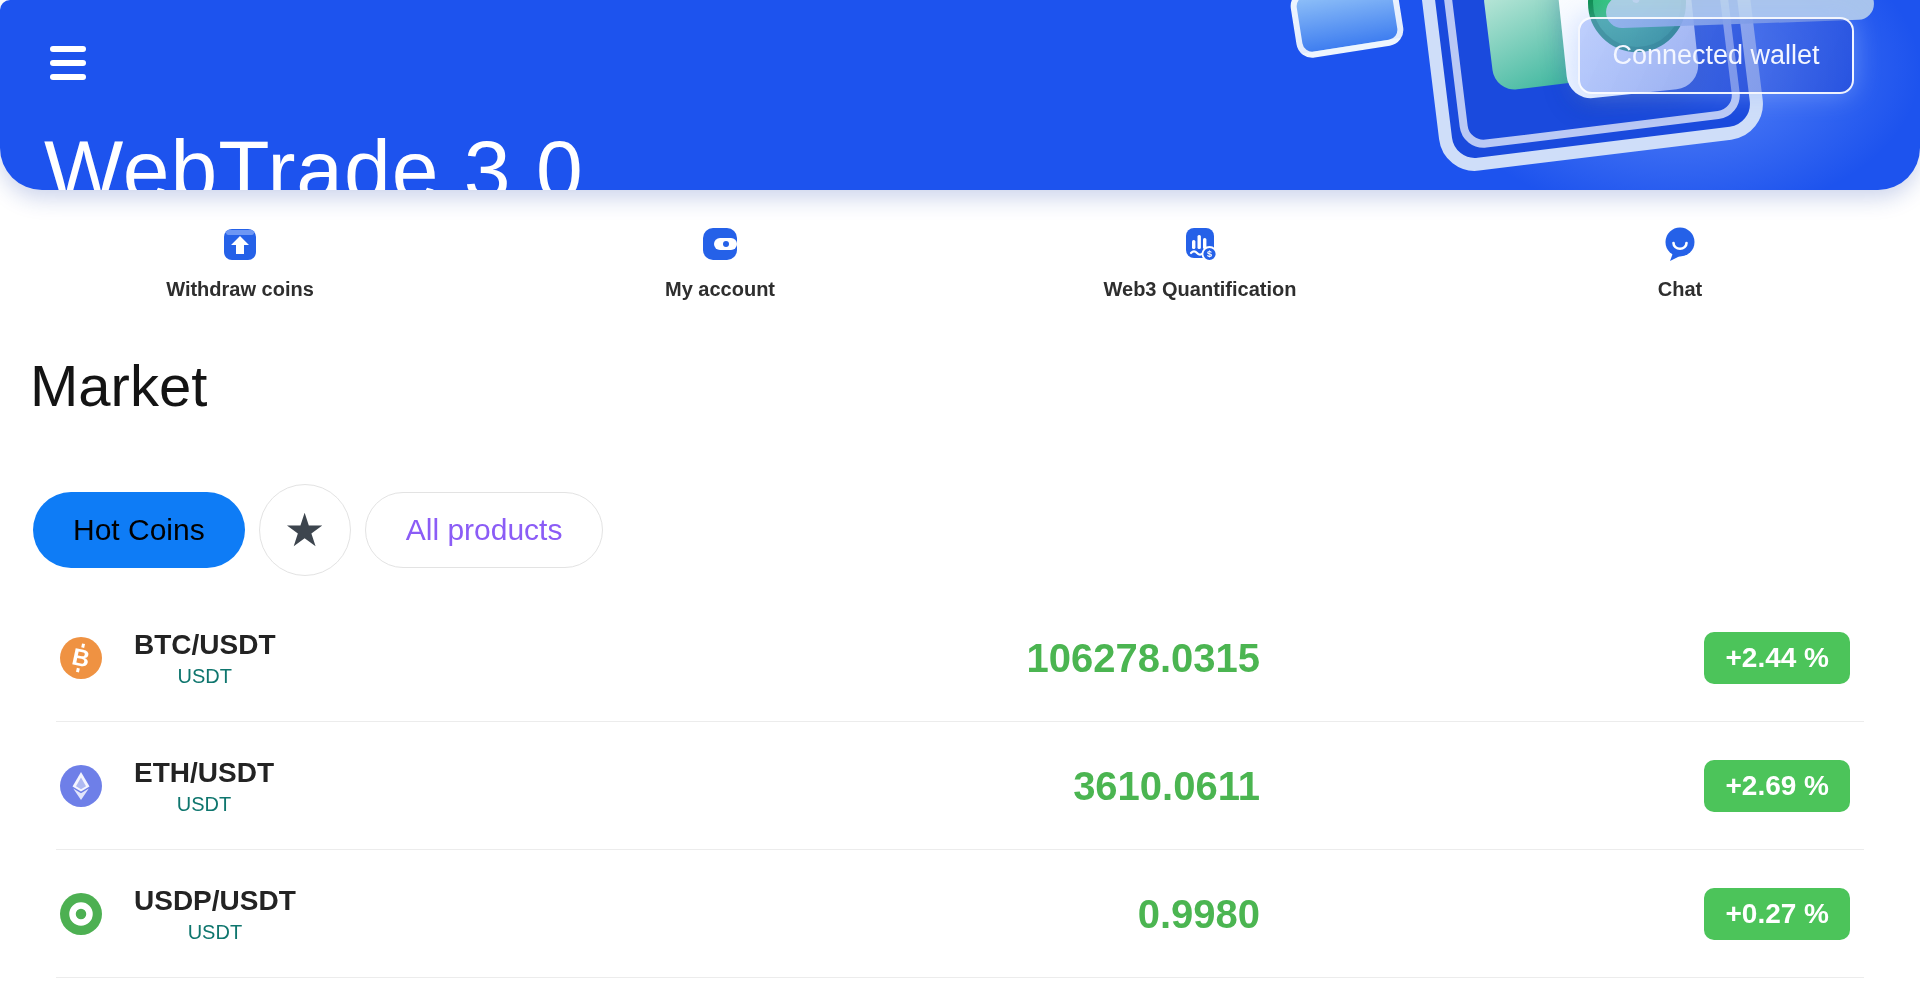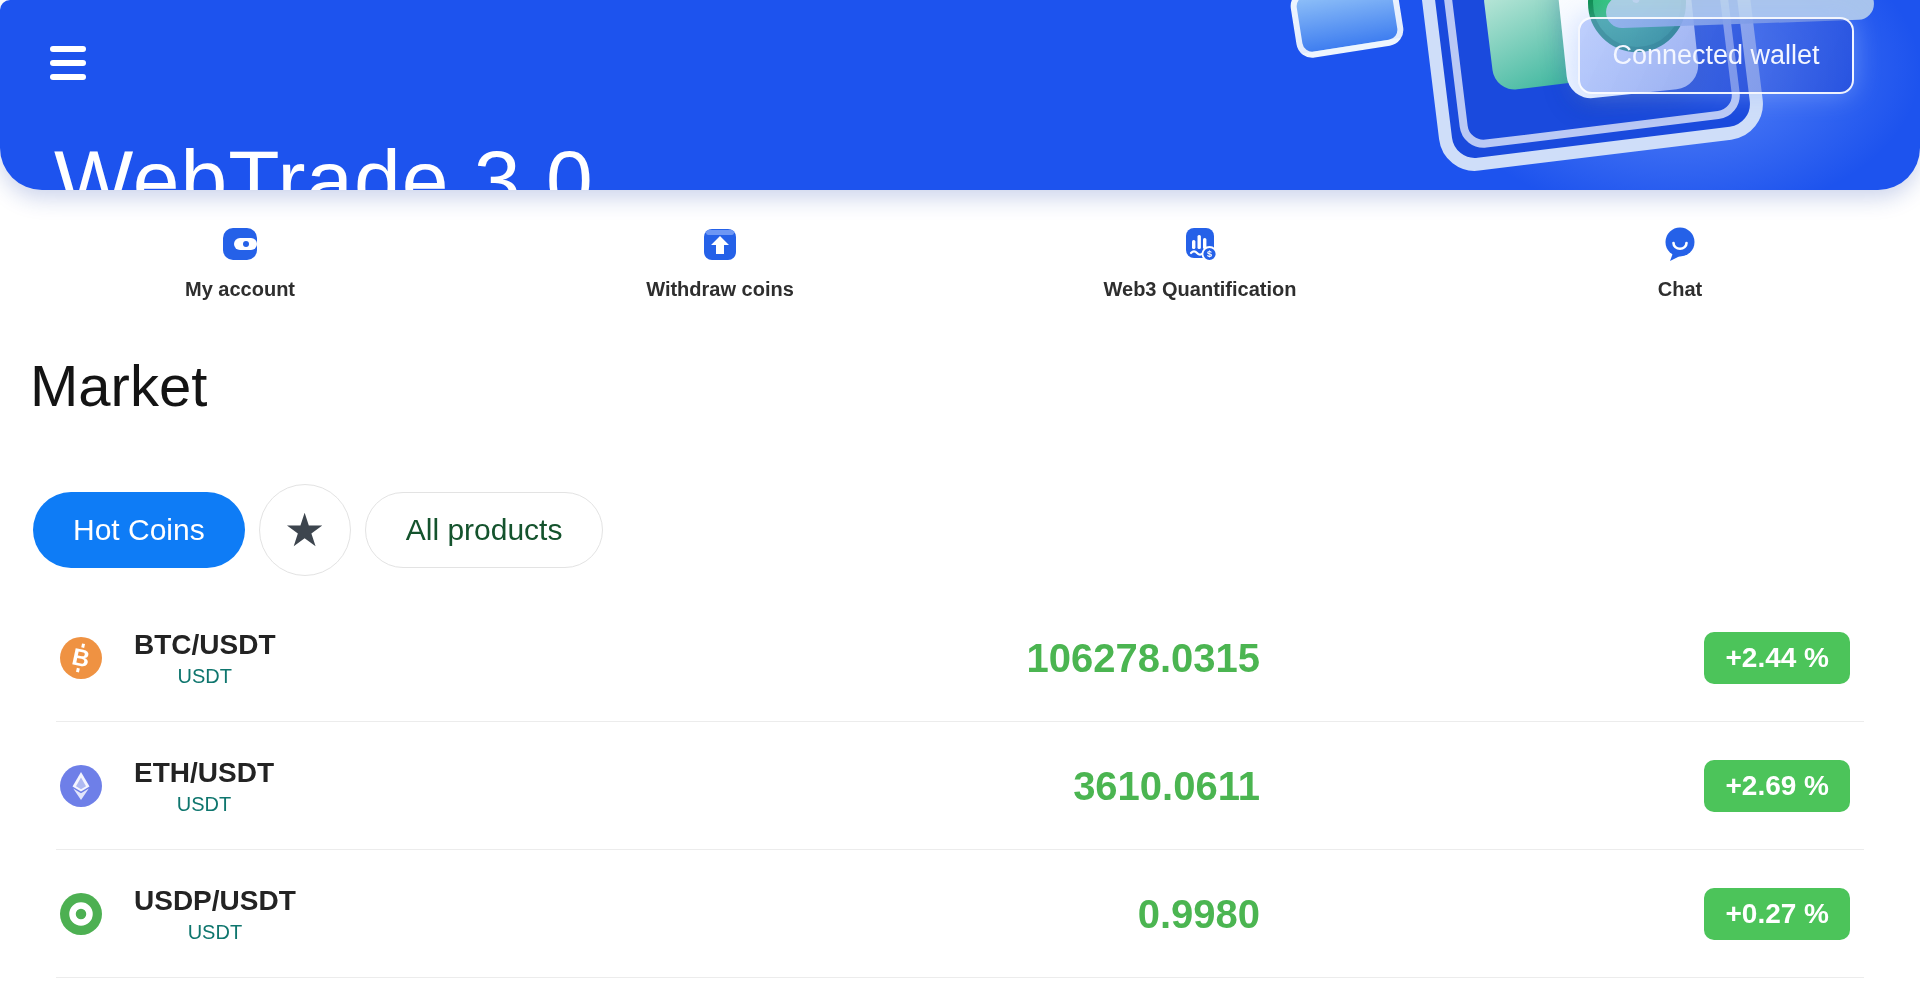--- a/index.html
+++ b/index.html
@@ -4,21 +4,21 @@
 <style>
   html,body{margin:0;padding:0;background:#fff;font-family:"Liberation Sans",sans-serif;}
   .page{position:relative;width:1920px;height:993px;overflow:hidden;background:#fff;}
 
   
   header{position:absolute;top:0;left:0;width:1920px;height:190px;background:#1d53ee;
          border-radius:10px 0 42px 42px;overflow:hidden;box-shadow:0 8px 22px rgba(25,60,170,.22);}
   .burger{position:absolute;left:50px;top:46px;width:36px;cursor:pointer;}
   .burger span{display:block;width:36px;height:6px;border-radius:3px;background:#fff;margin-bottom:8px;}
   .burger span:last-child{margin-bottom:0;}
-  .app-title{position:absolute;left:44px;top:122px;margin:10px;color:#fff;font-size:84px;font-weight:500;letter-spacing:1px;white-space:nowrap;}
+  .app-title{position:absolute;left:44px;top:122px;margin:0;color:#fff;font-size:84px;font-weight:500;letter-spacing:1px;white-space:nowrap;}
 
   
   .illus{position:absolute;top:0;left:0;width:100%;height:100%;pointer-events:none;}
   .glow{position:absolute;left:1440px;top:-80px;width:480px;height:300px;border-radius:50%;
         background:radial-gradient(closest-side,rgba(140,175,255,.55),rgba(140,175,255,0));}
   .cube{position:absolute;left:1293px;top:-16px;width:96px;height:56px;border-radius:16px;
         border:6px solid rgba(255,255,255,.85);background:linear-gradient(180deg,#8fc0f8,#3f7ef0);transform:rotate(-9deg);}
   .frame{position:absolute;left:1428px;top:-78px;width:300px;height:208px;border-radius:36px;
          border:13px solid #cfdef9;background:#1a4add;transform:rotate(-7deg);}
   .frame-inner{position:absolute;left:9px;top:9px;right:9px;bottom:9px;border-radius:24px;border:8px solid rgba(255,255,255,.7);}
@@ -39,22 +39,22 @@
   
   .quick{position:absolute;top:190px;left:0;width:1920px;display:flex;}
   .qa{width:25%;padding-top:34px;display:flex;flex-direction:column;align-items:center;cursor:pointer;}
   .qicon{width:40px;height:40px;display:block;}
   .qlabel{margin-top:14px;font-size:20px;font-weight:700;color:#2e2e2e;}
 
   
   .page-title{position:absolute;left:30px;top:352px;margin:0;font-size:58px;font-weight:500;color:#141414;}
   .filters{position:absolute;left:33px;top:484px;display:flex;align-items:center;gap:14px;}
   .pill{height:76px;border-radius:38px;padding:0 40px;font-size:30px;font-family:inherit;cursor:pointer;
-        background:#fff;border:1px solid #e3e3e3;color:#14532d;}
-  .pill.active{background:#0e7cf6;border:none;color:#ffffff;font-weight:500;}
+        background:#fff;border:1px solid #e3e3e3;color:#8b5cf6;}
+  .pill.active{background:#0e7cf6;border:none;color:#000000;font-weight:500;}
   .roundbtn{width:92px;height:92px;border-radius:50%;background:#fff;border:1px solid #e3e3e3;cursor:pointer;
         display:flex;align-items:center;justify-content:center;font-size:46px;color:#3d454e;line-height:1;}
 
   
   .list{position:absolute;left:56px;top:594px;width:1808px;}
   .row{position:relative;height:127px;border-bottom:1px solid #ececec;cursor:pointer;}
   .coin{position:absolute;left:4px;top:50%;transform:translateY(-50%);width:42px;height:42px;}
   .pairwrap{position:absolute;left:78px;top:50%;transform:translateY(-50%);text-align:center;}
   .pair{font-size:28px;font-weight:700;color:#232323;}
   .quote{font-size:20px;color:#0f766e;margin-top:4px;}
@@ -93,37 +93,37 @@
     <button class="wallet-btn">Connected wallet</button>
 
     <h1 class="app-title">WebTrade 3.0</h1>
   </header>
 
   <nav class="quick">
 
     <div class="qa">
       <span class="qicon">
         <svg viewBox="0 0 40 40" width="40" height="40">
+          <rect x="4" y="5" width="32" height="31" rx="8" fill="#2561e8"></rect>
+          <rect x="6" y="6" width="28" height="5" rx="2.5" fill="#6d97f4"></rect>
+          <path d="M20 12 L29 21 L24 21 L24 30 L16 30 L16 21 L11 21 Z" fill="#fff"></path>
+        </svg>
+      </span>
+      <span class="qlabel">Withdraw coins</span>
+    </div>
+
+    <div class="qa">
+      <span class="qicon">
+        <svg viewBox="0 0 40 40" width="40" height="40">
           <rect x="3" y="4" width="34" height="32" rx="10" fill="#2561e8"></rect>
           <path d="M20 14 h11 a6 6 0 0 1 6 6 a6 6 0 0 1 -6 6 h-11 a6 6 0 0 1 0 -12 z" fill="#fff"></path>
           <circle cx="26" cy="20" r="3" fill="#2561e8"></circle>
         </svg>
       </span>
       <span class="qlabel">My account</span>
-    </div>
-
-    <div class="qa">
-      <span class="qicon">
-        <svg viewBox="0 0 40 40" width="40" height="40">
-          <rect x="4" y="5" width="32" height="31" rx="8" fill="#2561e8"></rect>
-          <rect x="6" y="6" width="28" height="5" rx="2.5" fill="#6d97f4"></rect>
-          <path d="M20 12 L29 21 L24 21 L24 30 L16 30 L16 21 L11 21 Z" fill="#fff"></path>
-        </svg>
-      </span>
-      <span class="qlabel">Withdraw coins</span>
     </div>
 
     <div class="qa">
       <span class="qicon">
         <svg viewBox="0 0 40 40" width="40" height="40">
           <rect x="6" y="4" width="28" height="30" rx="8" fill="#2561e8"></rect>
           <rect x="12" y="16" width="3.4" height="9" rx="1.5" fill="#fff"></rect>
           <rect x="17.5" y="11" width="3.4" height="14" rx="1.5" fill="#fff"></rect>
           <rect x="23" y="14" width="3.4" height="11" rx="1.5" fill="#fff"></rect>
           <path d="M11 29 q3 -3.4 6 0 t6 0" stroke="#fff" stroke-width="2.2" fill="none" stroke-linecap="round"></path>

